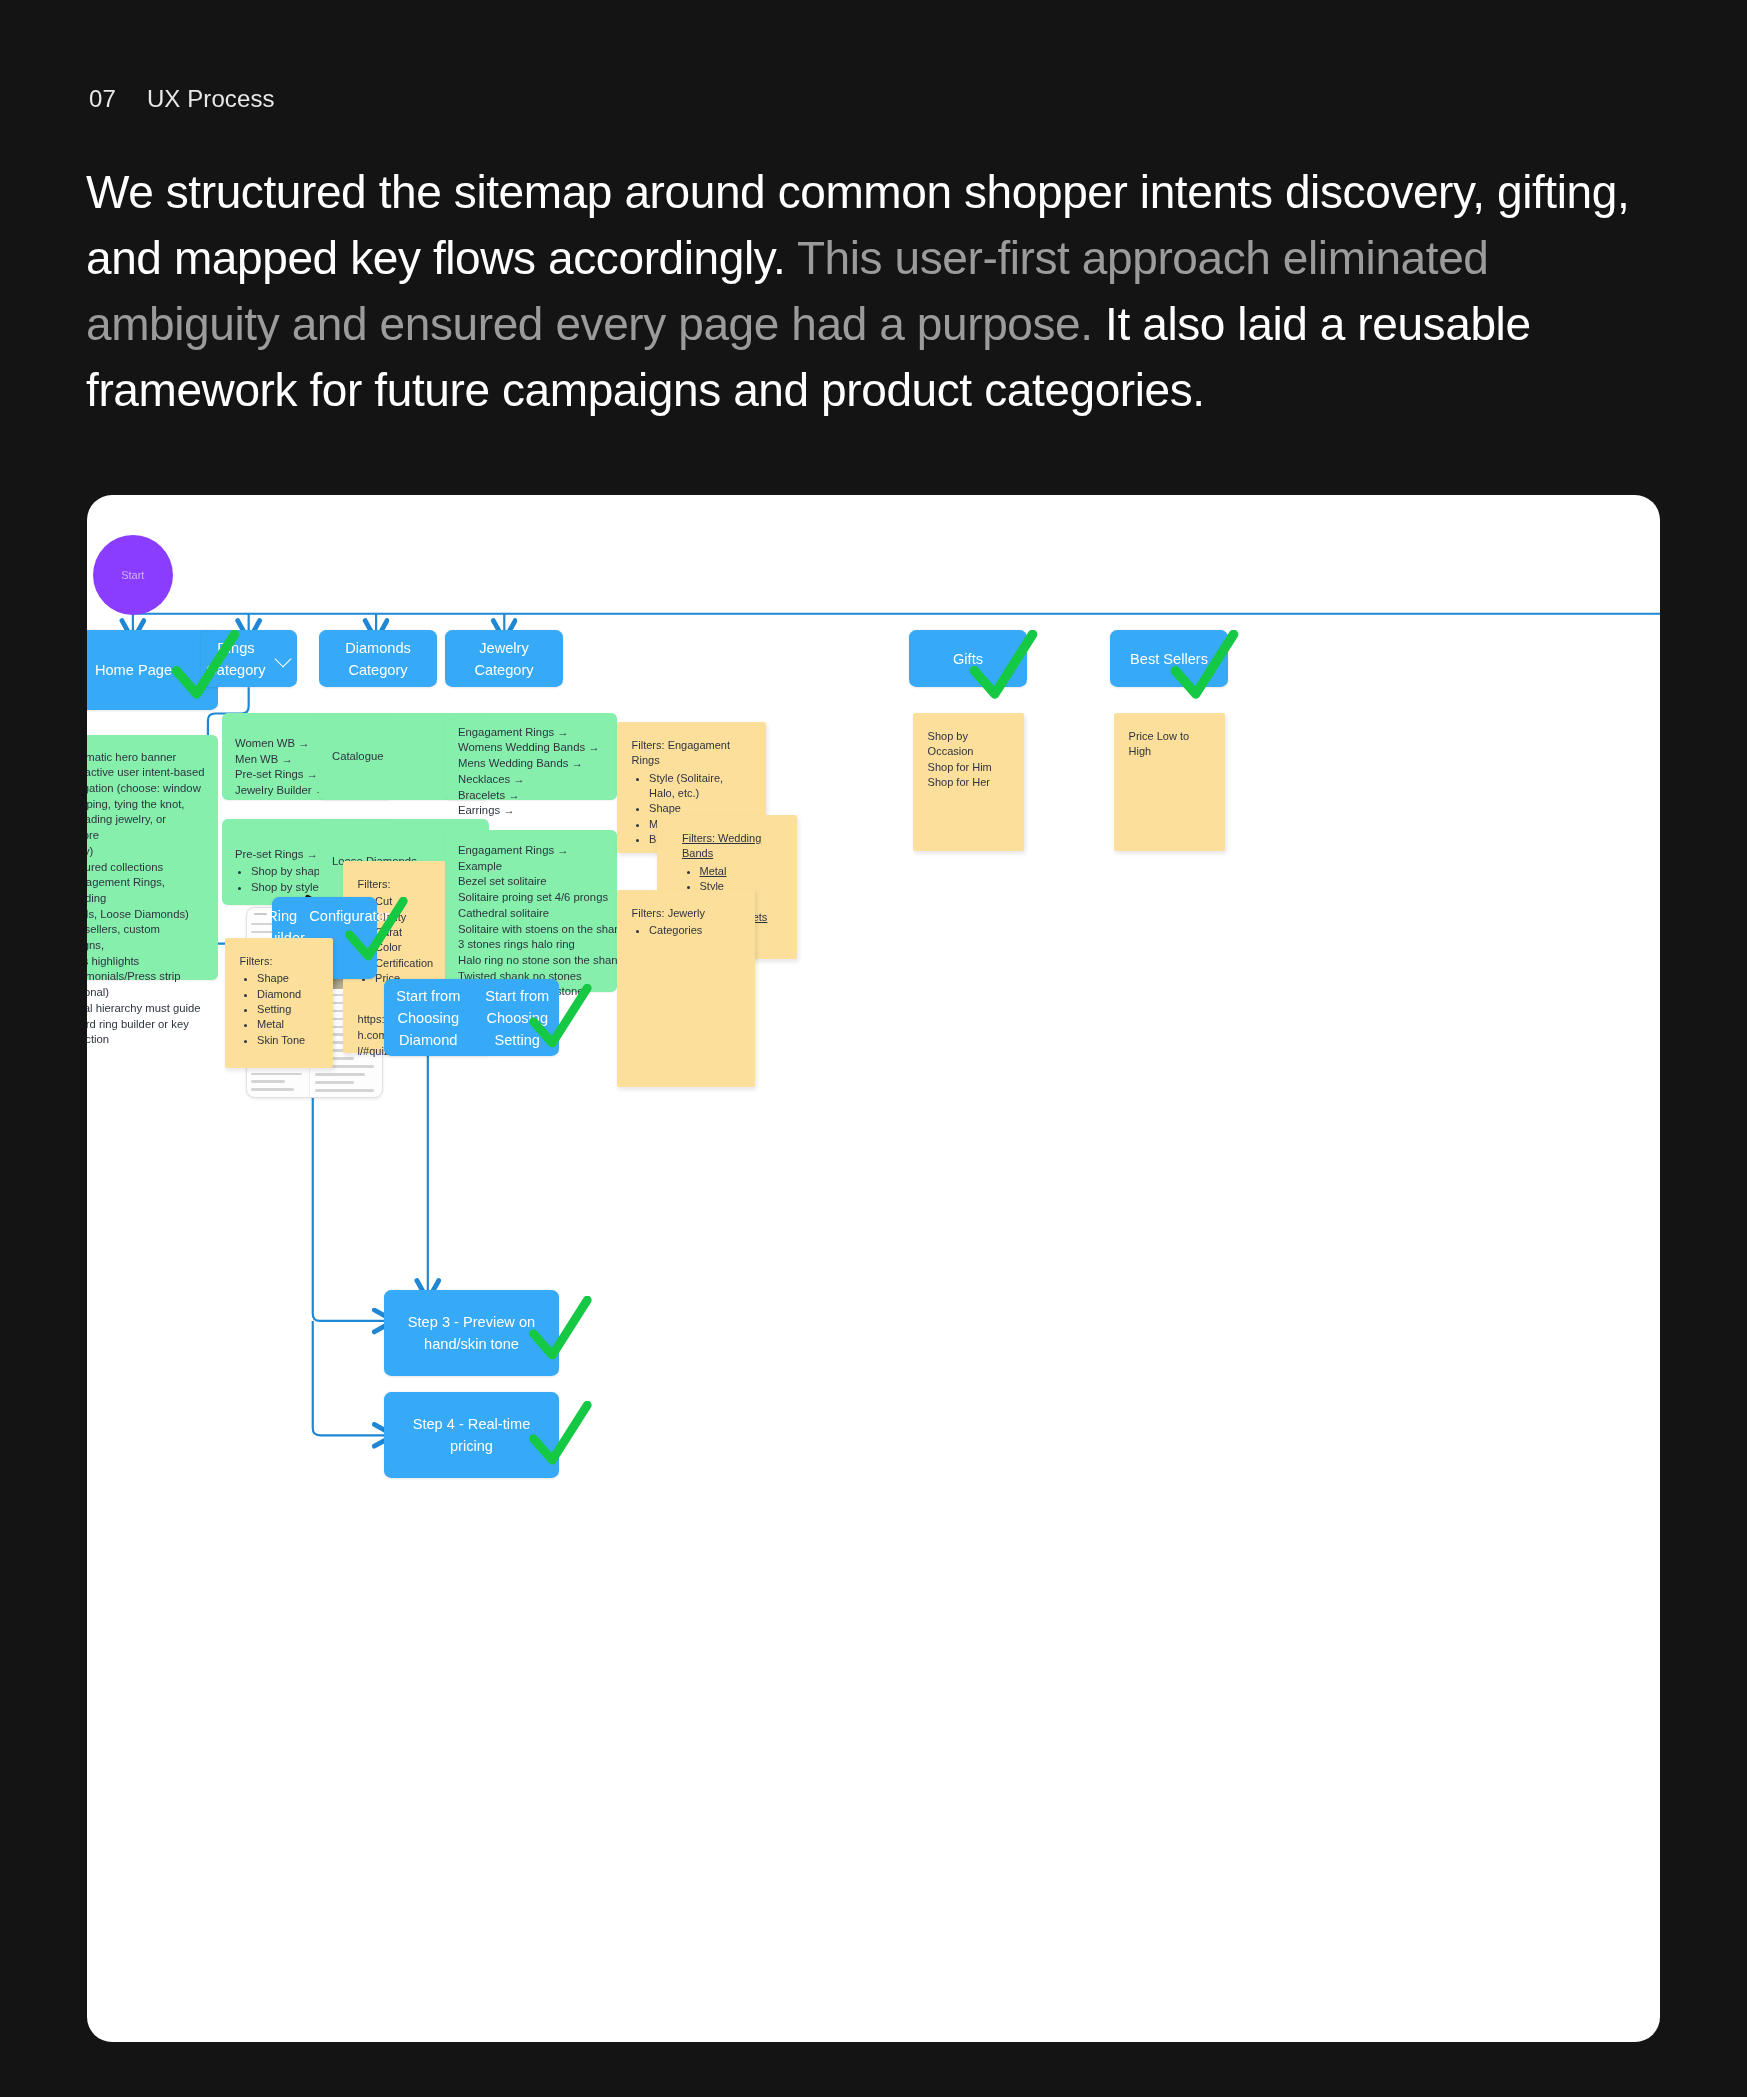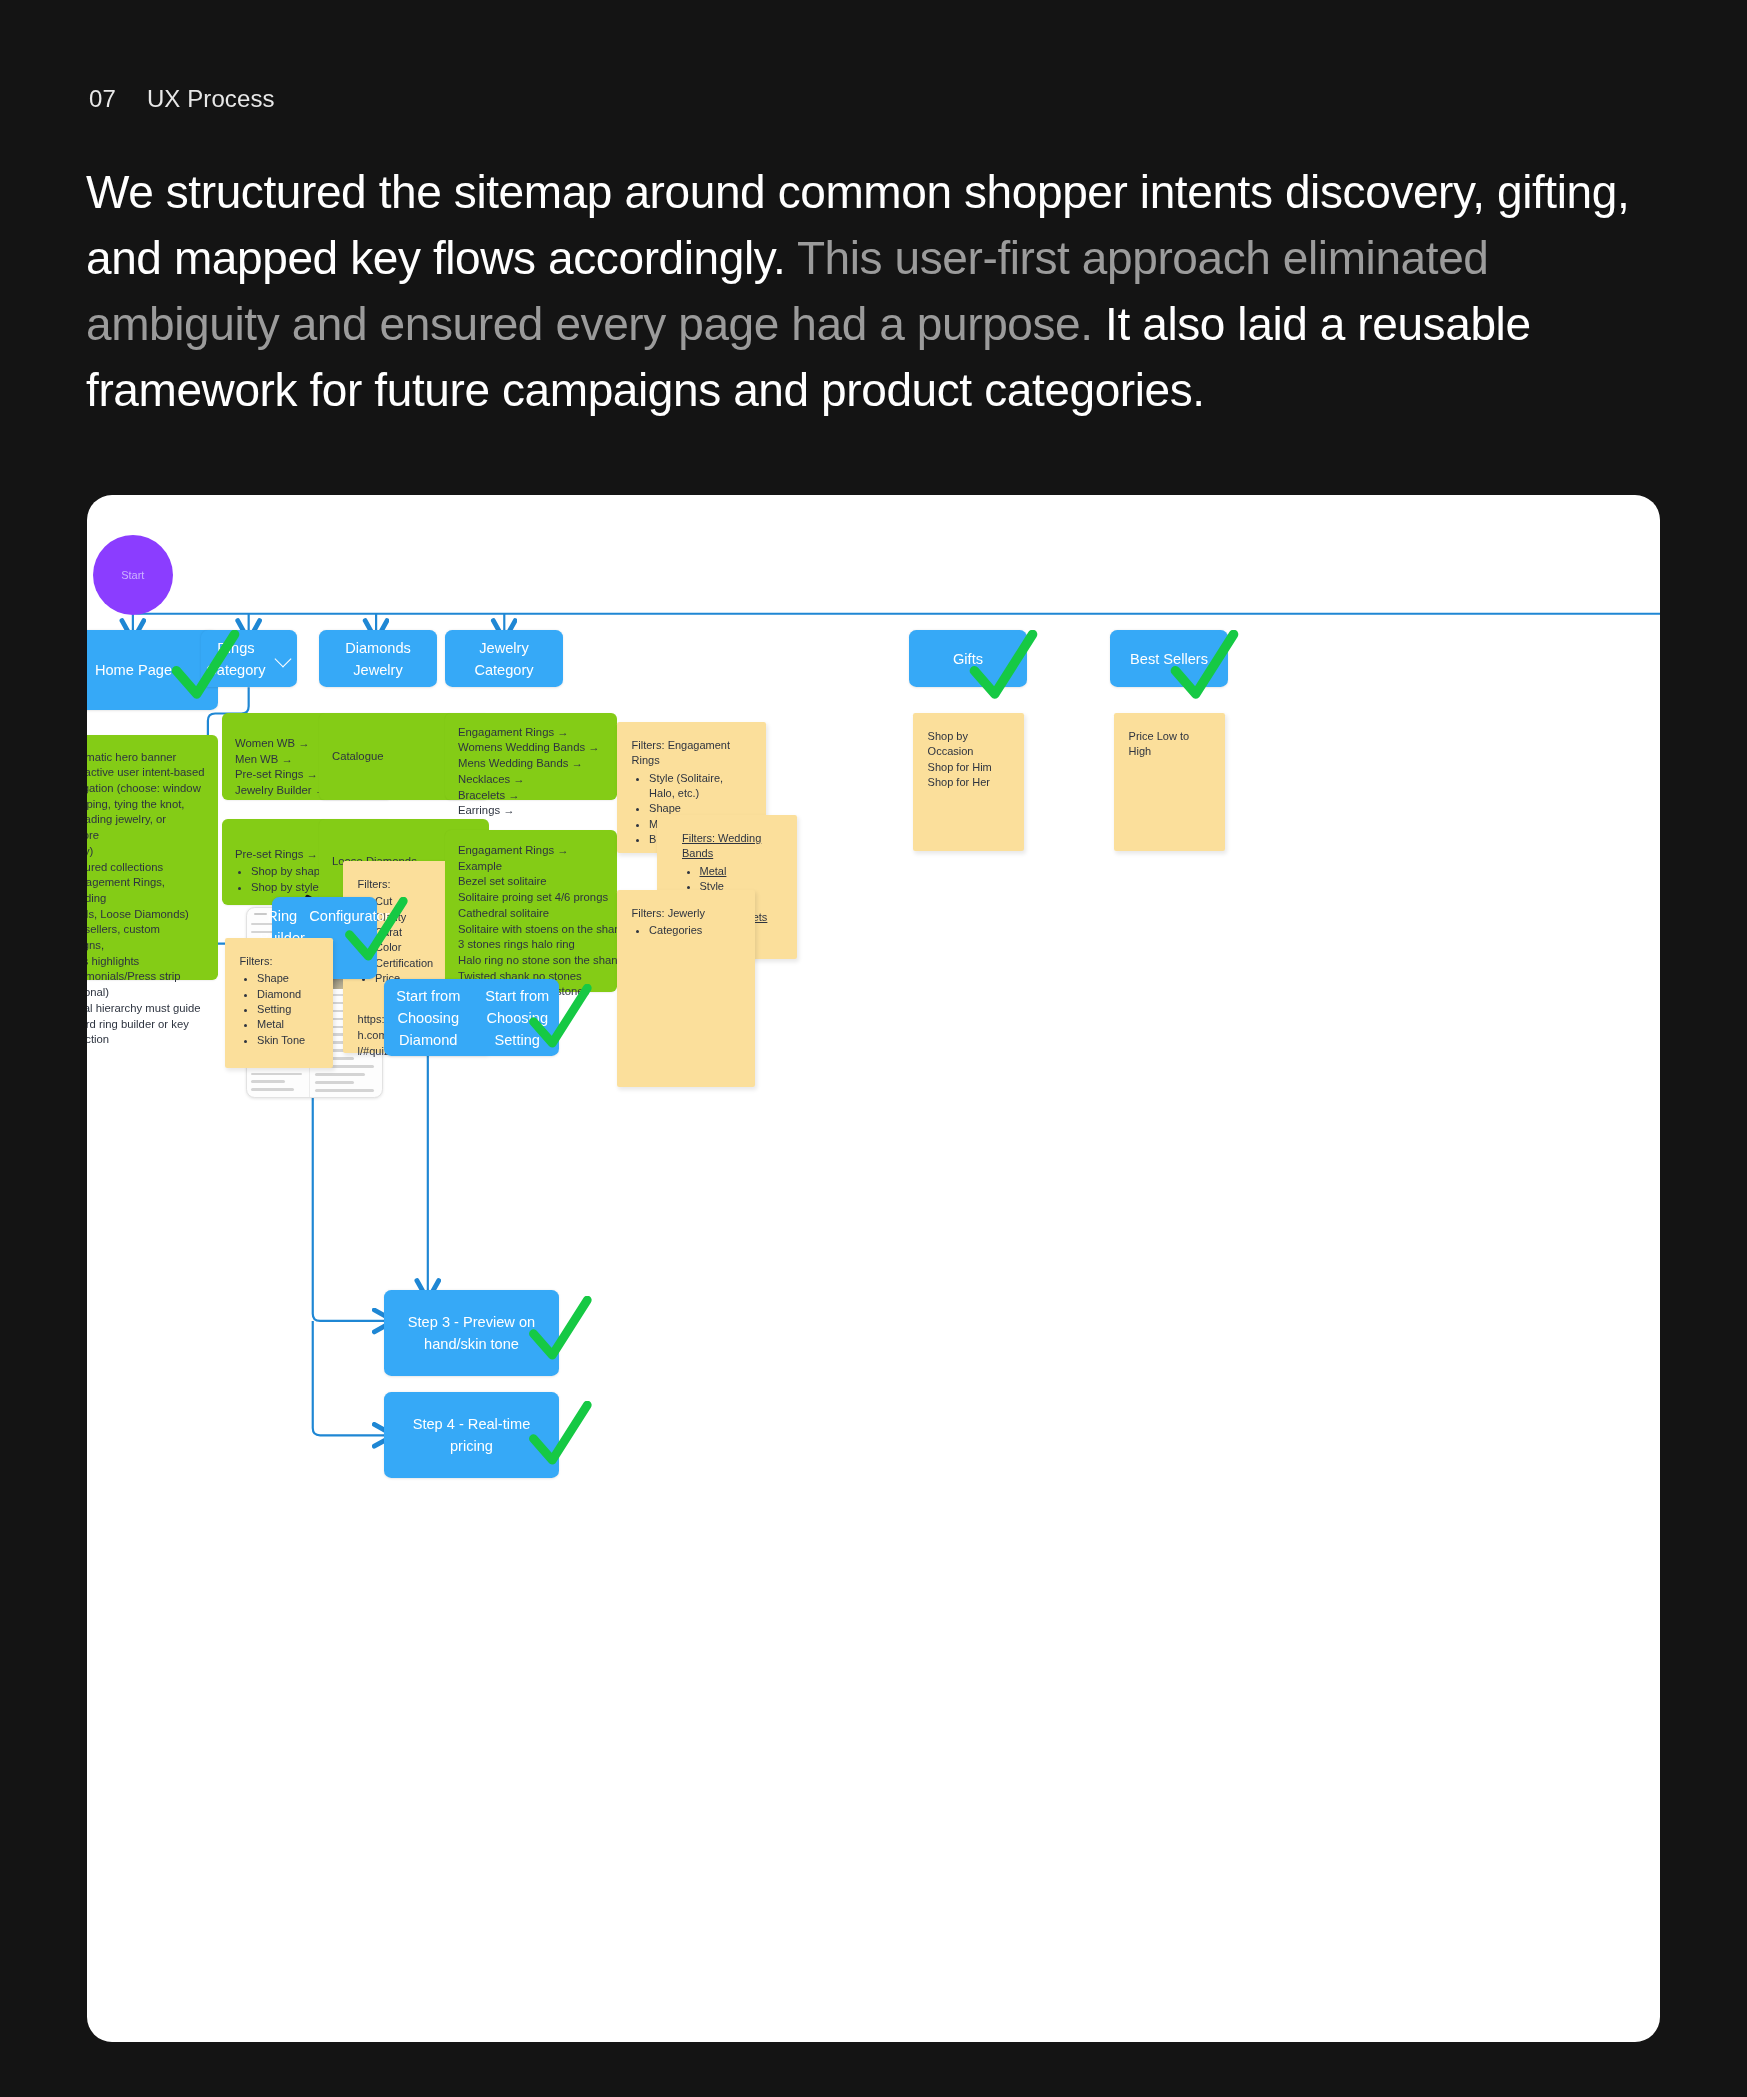--- a/index.html
+++ b/index.html
@@ -54,21 +54,21 @@
   .node .stack { display: flex; flex-direction: row; gap: 17.5px; }
 
   .start-circle {
     position: absolute; background: #8B3DFF; border-radius: 50%;
     display: flex; align-items: center; justify-content: center;
     color: #cdb2ff; font-size: 11px; font-weight: 400;
   }
 
   
   .subcard {
-    position: absolute; background: #84cc16; border-radius: 5.8px;
+    position: absolute; background: #86efac; border-radius: 5.8px;
     color: #2e3440; font-size: 11.3px; line-height: 15.7px;
     padding: 14.6px 13px;
     box-shadow: 0 0.7px 1.5px rgba(0,0,0,.06);
   }
   .subcard.middle { display: flex; align-items: center; }
   .subcard ul { list-style: disc; margin: 1.5px 0 0 16px; }
   .subcard li { margin: 0; }
   .subcard .ln { white-space: nowrap; }
 
   
@@ -154,21 +154,21 @@
       <div class="node" style="left:-38px; top:135px; width:169px; height:80px;">
         <span>Home Page</span>
       </div>
 
       <div class="node with-chevron" style="left:114px; top:135px; width:96px; height:57px; justify-content:center;">
         <span>Rings Category</span>
         <span class="chev"></span>
       </div>
 
       <div class="node" style="left:232px; top:135px; width:118px; height:57px;">
-        <span>Diamonds Jewelry</span>
+        <span>Diamonds Category</span>
       </div>
 
       <div class="node" style="left:358px; top:135px; width:118px; height:57px;">
         <span>Jewelry Category</span>
       </div>
 
       <div class="node" style="left:822px; top:135px; width:118px; height:57px;">
         <span>Gifts</span>
       </div>
 

